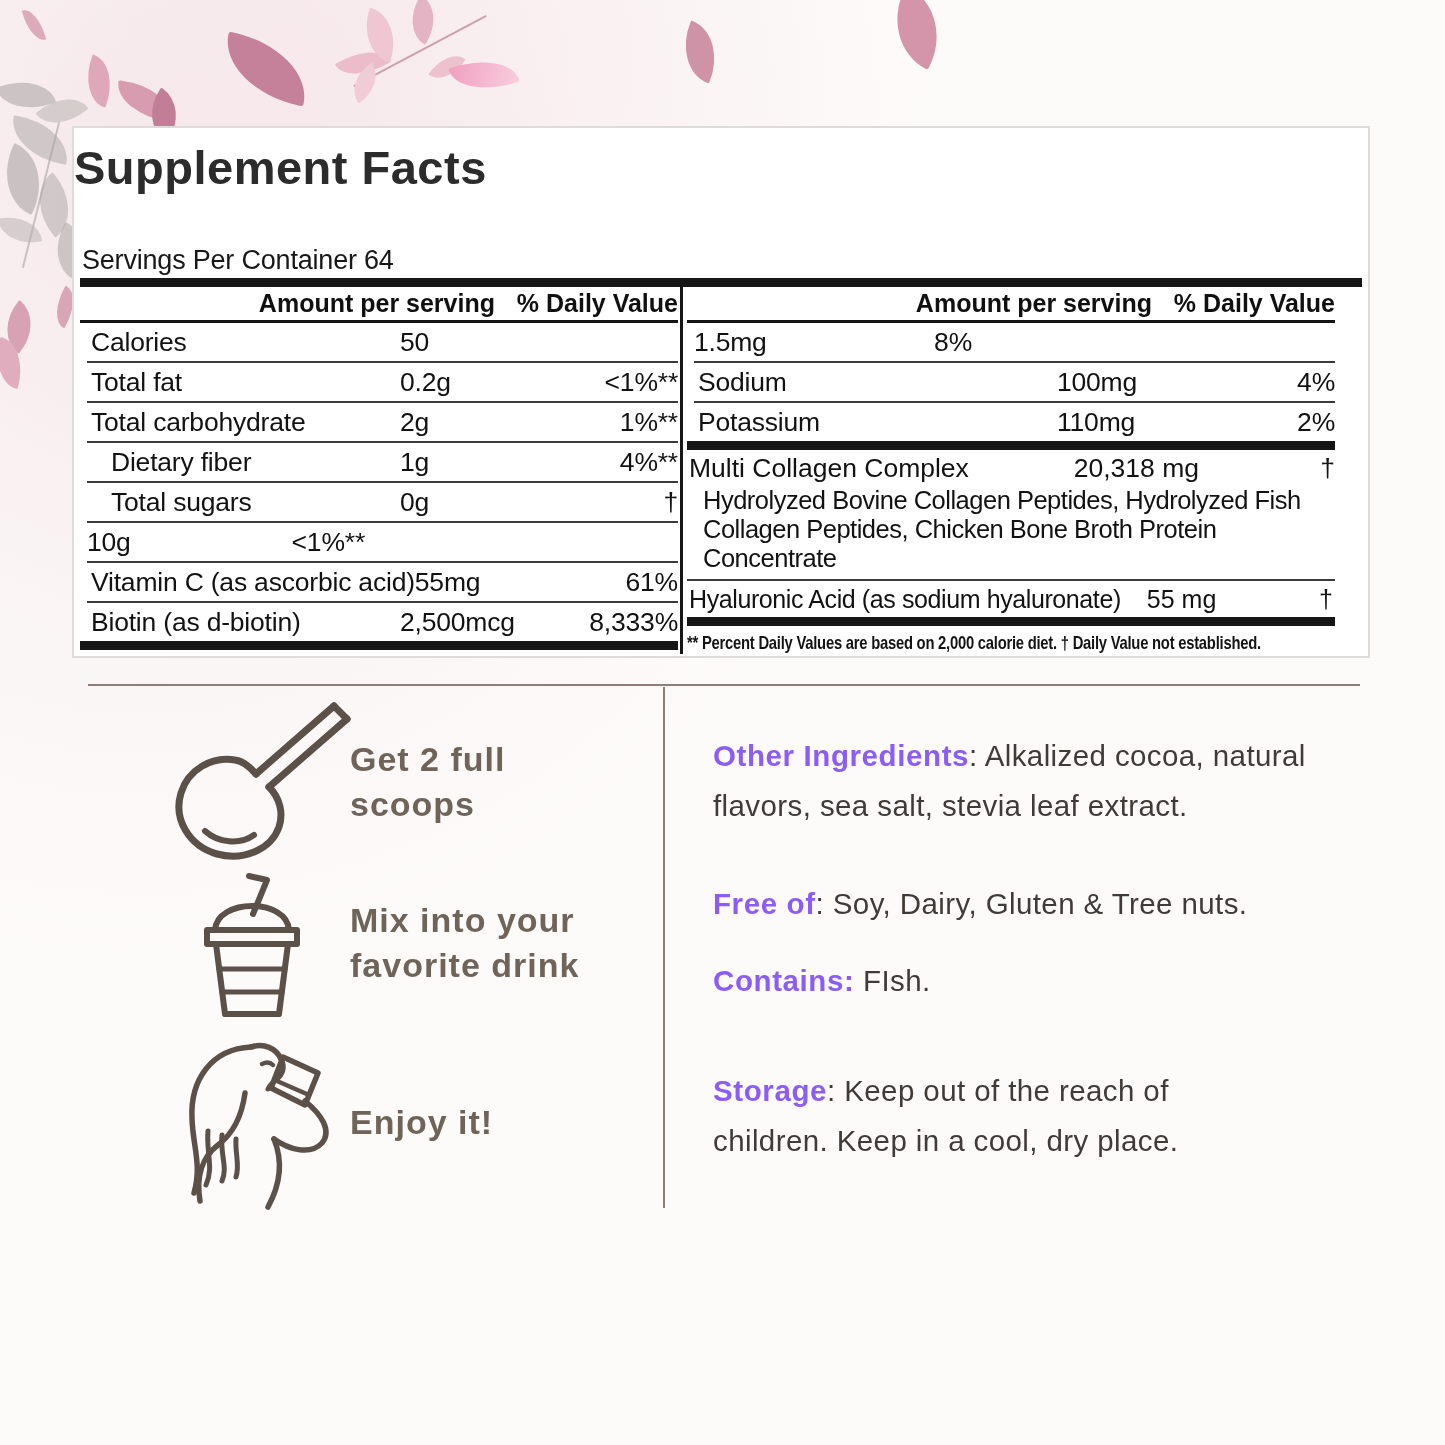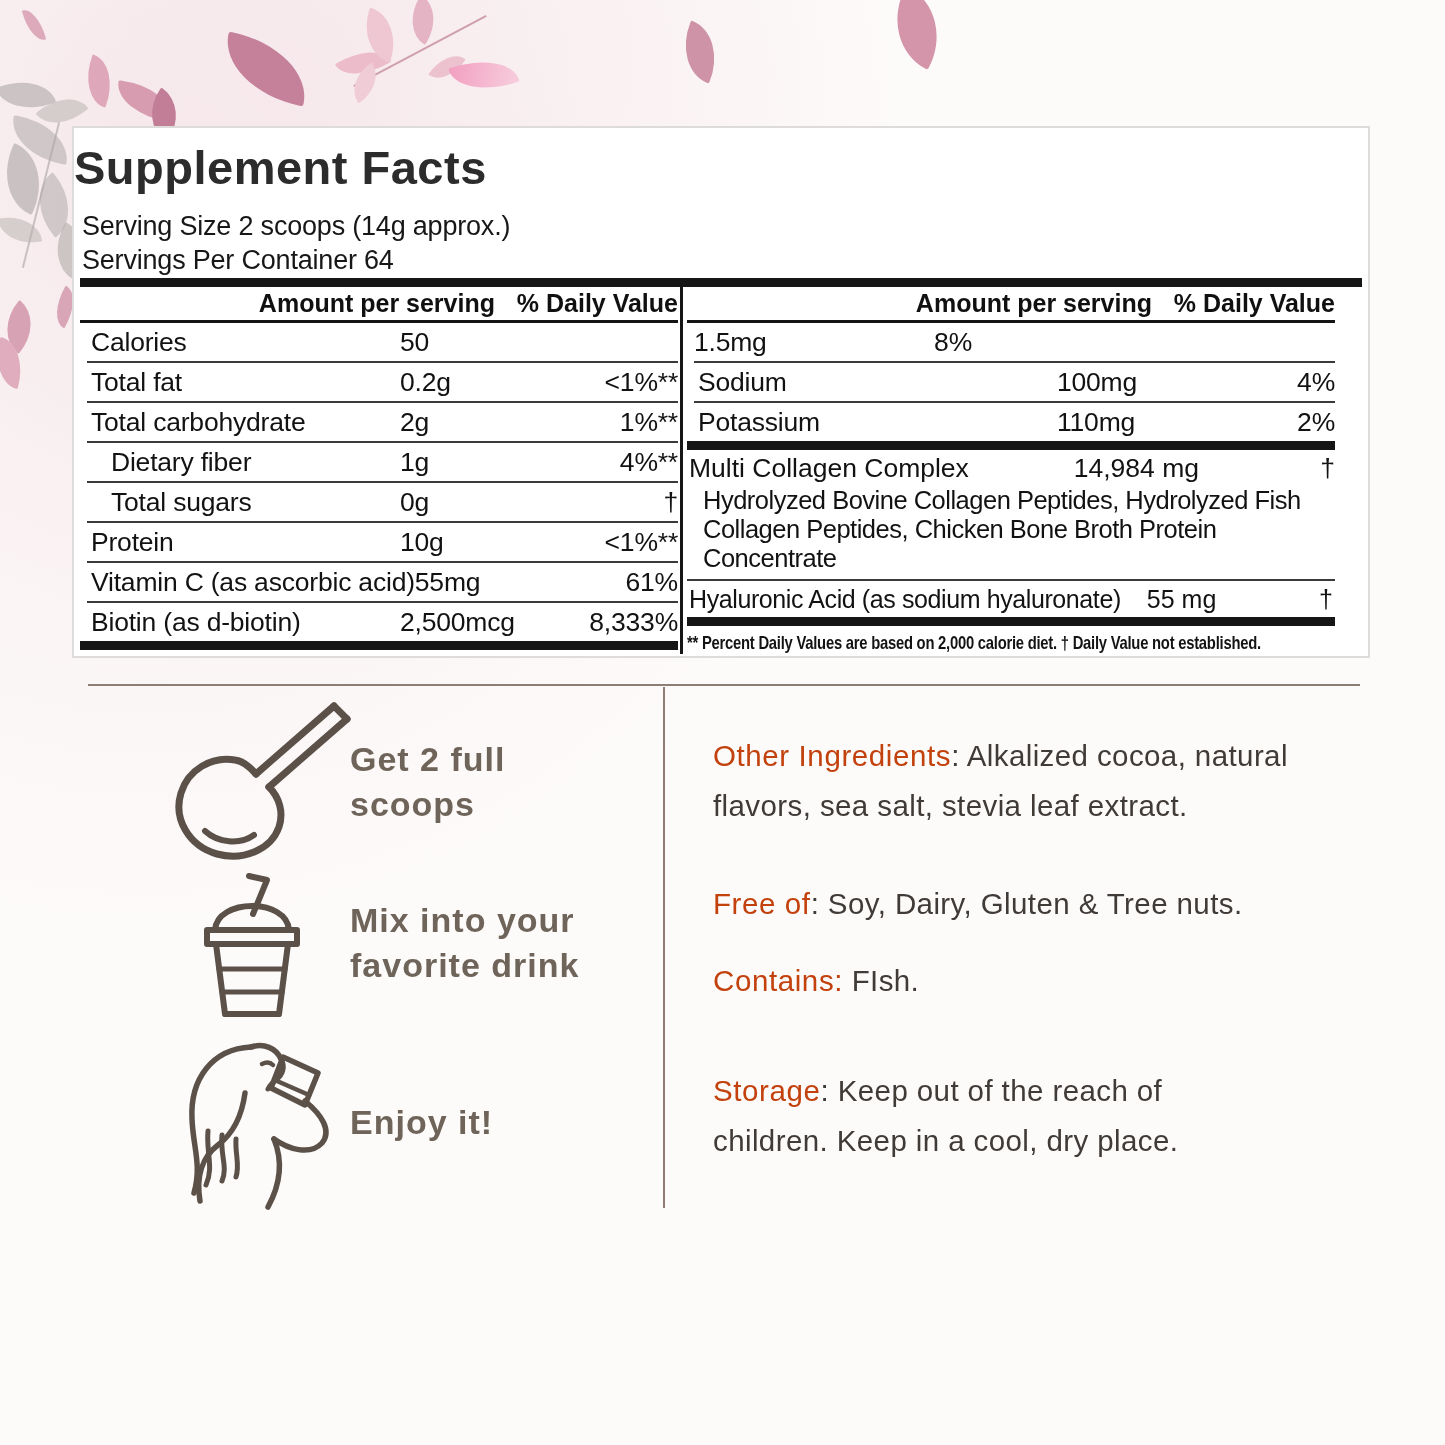--- a/index.html
+++ b/index.html
@@ -57,21 +57,21 @@
   .v-div2{position:absolute;left:663px;top:687px;width:2px;height:521px;background:#8d7d75;z-index:1;}
   .icon-svg{position:absolute;z-index:1;}
   .icon-svg path, .icon-svg rect{fill:none;stroke:#5c5149;stroke-linecap:round;stroke-linejoin:round;}
   .instr{position:absolute;left:350px;color:#6f6459;font-size:34px;font-weight:700;
     letter-spacing:1px;line-height:1.32;z-index:1;}
   .instr.i1{top:737px;width:235px;}
   .instr.i2{top:898px;width:280px;}
   .instr.i3{top:1100px;width:320px;}
   .info{position:absolute;left:713px;font-size:29.5px;color:#413b38;
     letter-spacing:.4px;line-height:1.68;z-index:1;}
-  .info .lbl{font-weight:400;color:#c2410c;letter-spacing:.6px;}
+  .info .lbl{font-weight:700;color:#8b5cf6;letter-spacing:.6px;}
   .info.n1{top:731px;width:648px;}
   .info.n2{top:879px;width:648px;}
   .info.n3{top:956px;width:648px;}
   .info.n4{top:1066px;width:500px;}
 </style>
 </head>
 <body>
 
 <div class="leaf" style="left:26px;top:8px;width:16px;height:34px;background:#dcaaba;transform:rotate(-15deg);"></div>
 <div class="leaf" style="left:84px;top:58px;width:30px;height:46px;background:#dfa8ba;transform:rotate(20deg);"></div>
@@ -96,21 +96,20 @@
 <div class="leaf gray" style="left:28px;top:185px;width:52px;height:40px;background:#aaa5a3;transform:rotate(50deg);"></div>
 <div class="leaf gray" style="left:0px;top:215px;width:40px;height:30px;background:#b5b0ae;transform:rotate(-10deg);"></div>
 <div class="leaf gray" style="left:52px;top:228px;width:36px;height:46px;background:#a39e9c;transform:rotate(30deg);"></div>
 
 <div class="leaf" style="left:2px;top:306px;width:34px;height:42px;background:#d8a2b5;transform:rotate(40deg);"></div>
 <div class="leaf" style="left:-6px;top:340px;width:30px;height:46px;background:#dfadbe;transform:rotate(15deg);"></div>
 <div class="leaf" style="left:55px;top:288px;width:20px;height:38px;background:#d8a6b7;transform:rotate(30deg);"></div>
 
 <div class="label-box">
   <div class="sf-title">Supplement Facts</div>
-  <div class="serving s1">Serving Size 2 scoops (14g approx.)</div>
   <div class="serving s2">Servings Per Container 64</div>
   <div class="bar-top"></div>
 
   <div class="tables">
     <div class="v-split"></div>
 
     <div class="t-left">
       <div class="hdr">
         <span class="ha">Amount per serving</span>
         <span class="hd">% Daily Value</span>
@@ -134,21 +133,20 @@
         <span class="nm">Dietary fiber</span>
         <span class="amt">1g</span>
         <span class="dv">4%**</span>
       </div>
       <div class="row indent">
         <span class="nm">Total sugars</span>
         <span class="amt">0g</span>
         <span class="dv">†</span>
       </div>
       <div class="row">
-        <span class="nm">Protein</span>
         <span class="amt">10g</span>
         <span class="dv">&lt;1%**</span>
       </div>
       <div class="row">
         <span class="nm">Vitamin C (as ascorbic acid)</span>
         <span class="amt">55mg</span>
         <span class="dv">61%</span>
       </div>
       <div class="row last">
         <span class="nm">Biotin (as d-biotin)</span>
@@ -173,21 +171,21 @@
         <span class="dv">4%</span>
       </div>
       <div class="row last">
         <span class="nm">Potassium</span>
         <span class="amt">110mg</span>
         <span class="dv">2%</span>
       </div>
       <div class="thick"></div>
       <div class="cx-head">
         <span class="nm">Multi Collagen Complex</span>
-        <span class="amt">14,984 mg</span>
+        <span class="amt">20,318 mg</span>
         <span class="dv">†</span>
       </div>
       <div class="cx-sub">Hydrolyzed Bovine Collagen Peptides, Hydrolyzed Fish Collagen Peptides, Chicken Bone Broth Protein Concentrate</div>
       <div class="hy-row">
         <span class="nm">Hyaluronic Acid (as sodium hyaluronate)</span>
         <span class="amt">55 mg</span>
         <span class="dv">†</span>
       </div>
       <div class="thick"></div>
       <div class="footnote">** Percent Daily Values are based on 2,000 calorie diet. † Daily Value not established.</div>

